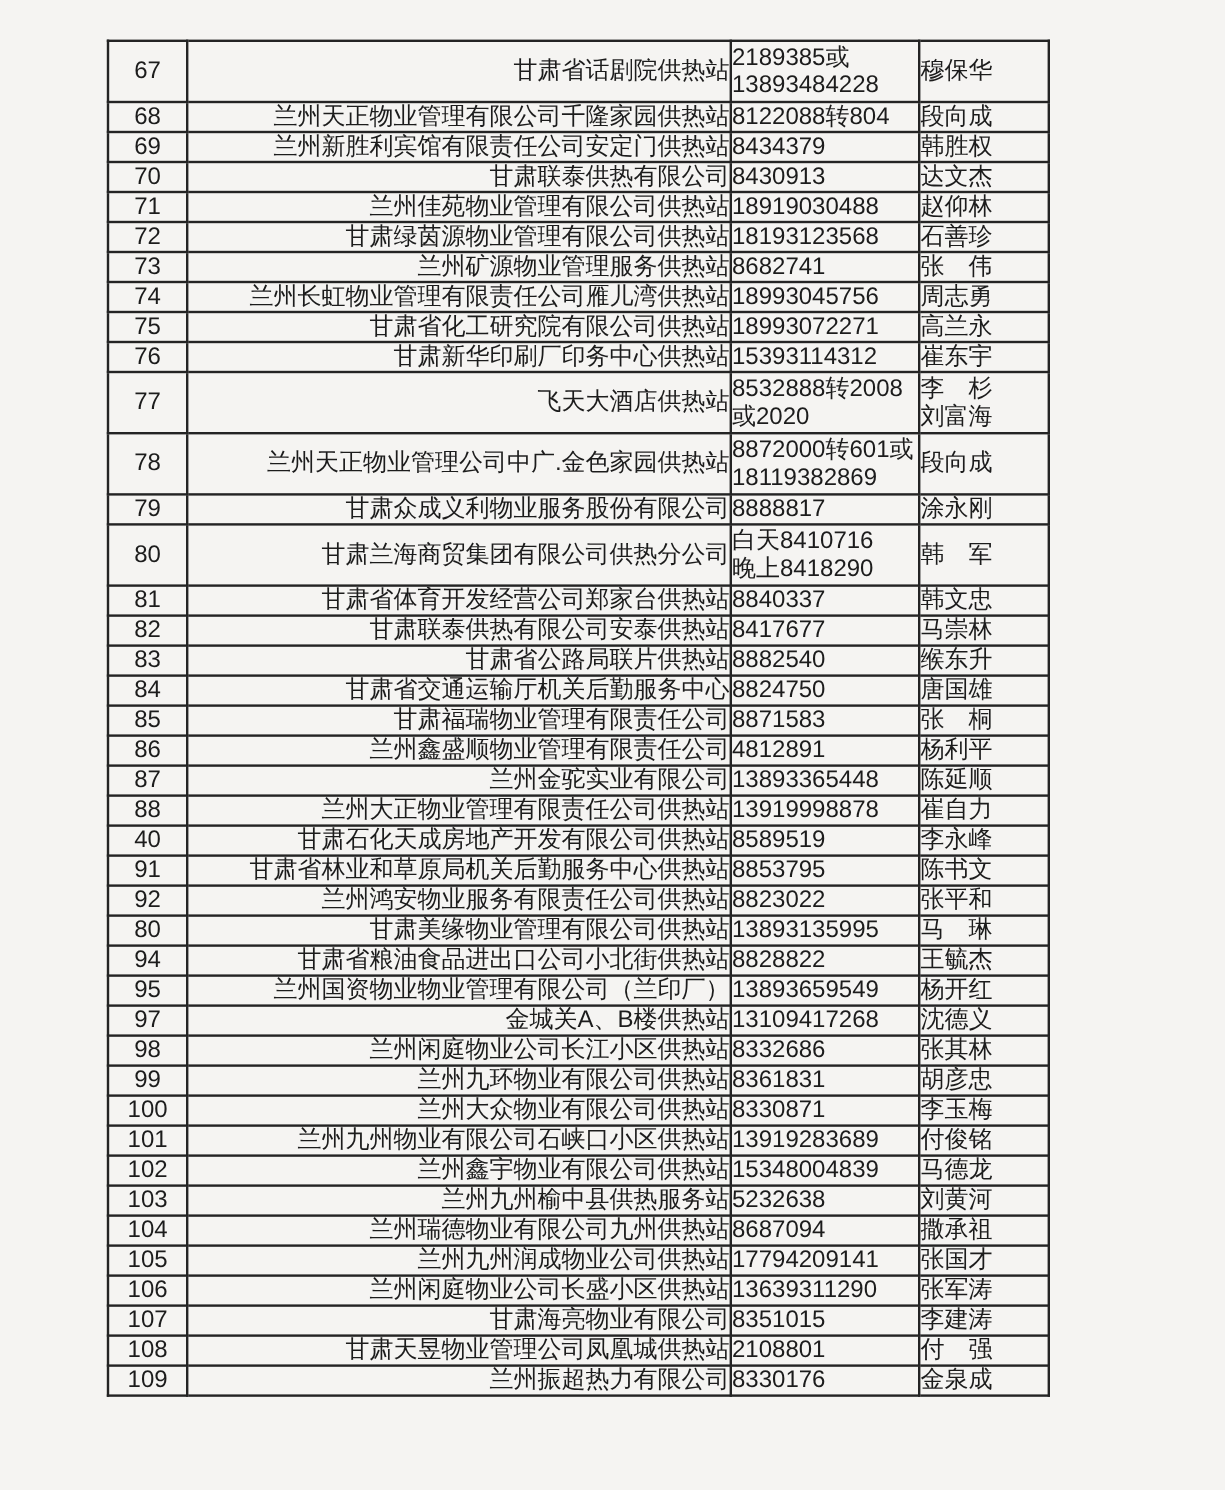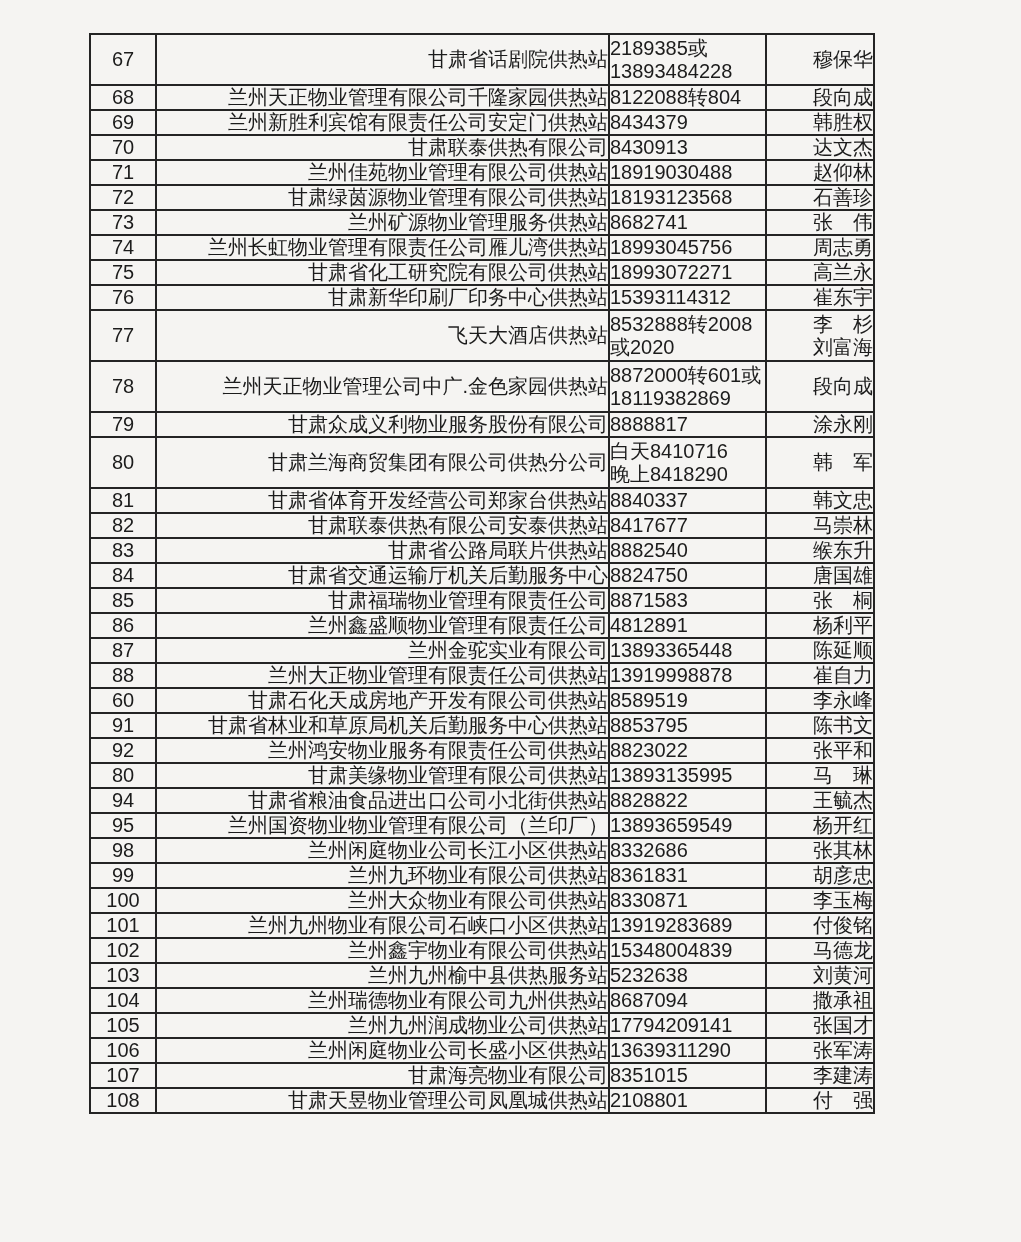--- a/index.html
+++ b/index.html
@@ -34,21 +34,21 @@
     height: 23px;
     padding: 0;
     vertical-align: middle;
     overflow: hidden;
     white-space: pre-line;
   }
   tr.tall td { height: 49px; }
   td.c-num     { text-align: center; }
   td.c-name    { text-align: right; padding-left: 5px; }
   td.c-phone   { font-size: 19px; }
-  td.c-contact { text-align: right; }
+  td.c-contact { text-align: left; }
 </style>
 </head>
 <body>
 
 <div class="page">
   <table class="grid">
     <colgroup>
       <col style="width:66px">
       <col style="width:453px">
       <col style="width:157px">
@@ -186,21 +186,21 @@
     <td class="c-phone">13893365448</td>
     <td class="c-contact">陈延顺</td>
   </tr>
         <tr>
     <td class="c-num">88</td>
     <td class="c-name">兰州大正物业管理有限责任公司供热站</td>
     <td class="c-phone">13919998878</td>
     <td class="c-contact">崔自力</td>
   </tr>
         <tr>
-    <td class="c-num">60</td>
+    <td class="c-num">40</td>
     <td class="c-name">甘肃石化天成房地产开发有限公司供热站</td>
     <td class="c-phone">8589519</td>
     <td class="c-contact">李永峰</td>
   </tr>
         <tr>
     <td class="c-num">91</td>
     <td class="c-name">甘肃省林业和草原局机关后勤服务中心供热站</td>
     <td class="c-phone">8853795</td>
     <td class="c-contact">陈书文</td>
   </tr>
@@ -222,20 +222,26 @@
     <td class="c-phone">8828822</td>
     <td class="c-contact">王毓杰</td>
   </tr>
         <tr>
     <td class="c-num">95</td>
     <td class="c-name">兰州国资物业物业管理有限公司（兰印厂）</td>
     <td class="c-phone">13893659549</td>
     <td class="c-contact">杨开红</td>
   </tr>
         <tr>
+    <td class="c-num">97</td>
+    <td class="c-name">金城关A、B楼供热站</td>
+    <td class="c-phone">13109417268</td>
+    <td class="c-contact">沈德义</td>
+  </tr>
+        <tr>
     <td class="c-num">98</td>
     <td class="c-name">兰州闲庭物业公司长江小区供热站</td>
     <td class="c-phone">8332686</td>
     <td class="c-contact">张其林</td>
   </tr>
         <tr>
     <td class="c-num">99</td>
     <td class="c-name">兰州九环物业有限公司供热站</td>
     <td class="c-phone">8361831</td>
     <td class="c-contact">胡彦忠</td>
@@ -286,16 +292,22 @@
     <td class="c-num">107</td>
     <td class="c-name">甘肃海亮物业有限公司</td>
     <td class="c-phone">8351015</td>
     <td class="c-contact">李建涛</td>
   </tr>
         <tr>
     <td class="c-num">108</td>
     <td class="c-name">甘肃天昱物业管理公司凤凰城供热站</td>
     <td class="c-phone">2108801</td>
     <td class="c-contact">付　强</td>
+  </tr>
+        <tr>
+    <td class="c-num">109</td>
+    <td class="c-name">兰州振超热力有限公司</td>
+    <td class="c-phone">8330176</td>
+    <td class="c-contact">金泉成</td>
   </tr>
       </tbody>
   </table>
 </div>
 
 </body></html>

